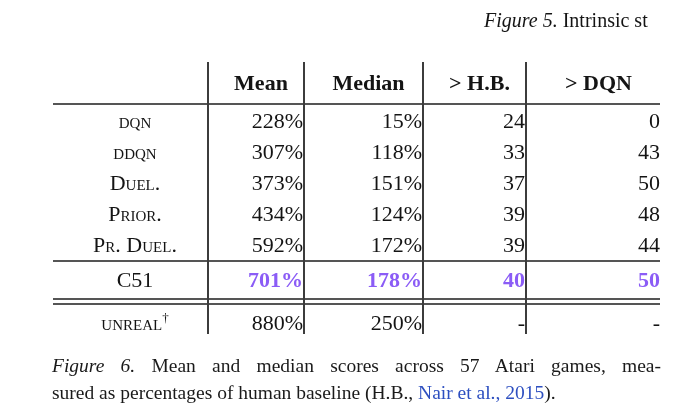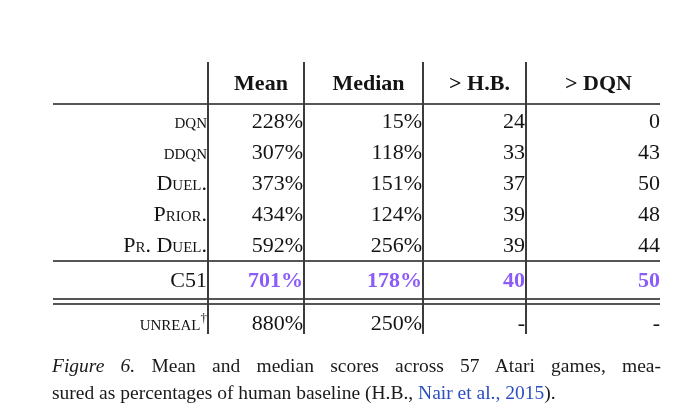--- a/index.html
+++ b/index.html
@@ -56,21 +56,21 @@
   .header-row { height: 41px; font-weight: bold; }
   .header-row .cell { text-align: center; margin-left: 12px; }
   .body-row { height: 31px; }
   .c51-row { height: 36px; }
   .unreal-row { height: 36px; }
 
   .hrule { height: 2px; background: #555555; width: 100%; }
   .dbl-gap { height: 3px; }
 
   .cell { overflow: hidden; white-space: nowrap; }
-  .label-cell { padding-left: 10px; text-align: right; }
+  .label-cell { padding-left: 10px; text-align: center; }
   .num-cell { text-align: right; }
 
   .sc { font-variant: small-caps; }
   .sup {
     font-size: 13px;
     vertical-align: super;
     line-height: 0;
   }
 
   .c51-row .num-cell { color: #8b5cf6; font-weight: bold; }
@@ -92,20 +92,23 @@
   .cite {
     color: #2d4fc0;
     cursor: pointer;
   }
 </style>
 </head>
 <body>
 
 <div class="page">
 
+  <div class="top-fragment">
+    <span class="it">Figure 5.</span><span> Intrinsic st</span>
+  </div>
 
   <div class="scores-table">
     <div class="vbar v1"></div>
     <div class="vbar v2"></div>
     <div class="vbar v3"></div>
     <div class="vbar v4"></div>
 
     <div class="trow header-row">
       <div class="cell label-cell"></div>
       <div class="cell">Mean</div>
@@ -144,21 +147,21 @@
       <div class="cell label-cell"><span class="sc">Prior.</span></div>
       <div class="cell num-cell">434%</div>
       <div class="cell num-cell">124%</div>
       <div class="cell num-cell">39</div>
       <div class="cell num-cell">48</div>
     </div>
 
     <div class="trow body-row">
       <div class="cell label-cell"><span class="sc">Pr. Duel.</span></div>
       <div class="cell num-cell">592%</div>
-      <div class="cell num-cell">256%</div>
+      <div class="cell num-cell">172%</div>
       <div class="cell num-cell">39</div>
       <div class="cell num-cell">44</div>
     </div>
 
     <div class="hrule"></div>
 
     <div class="trow c51-row">
       <div class="cell label-cell"><span class="sc">C51</span></div>
       <div class="cell num-cell">701%</div>
       <div class="cell num-cell">178%</div>

